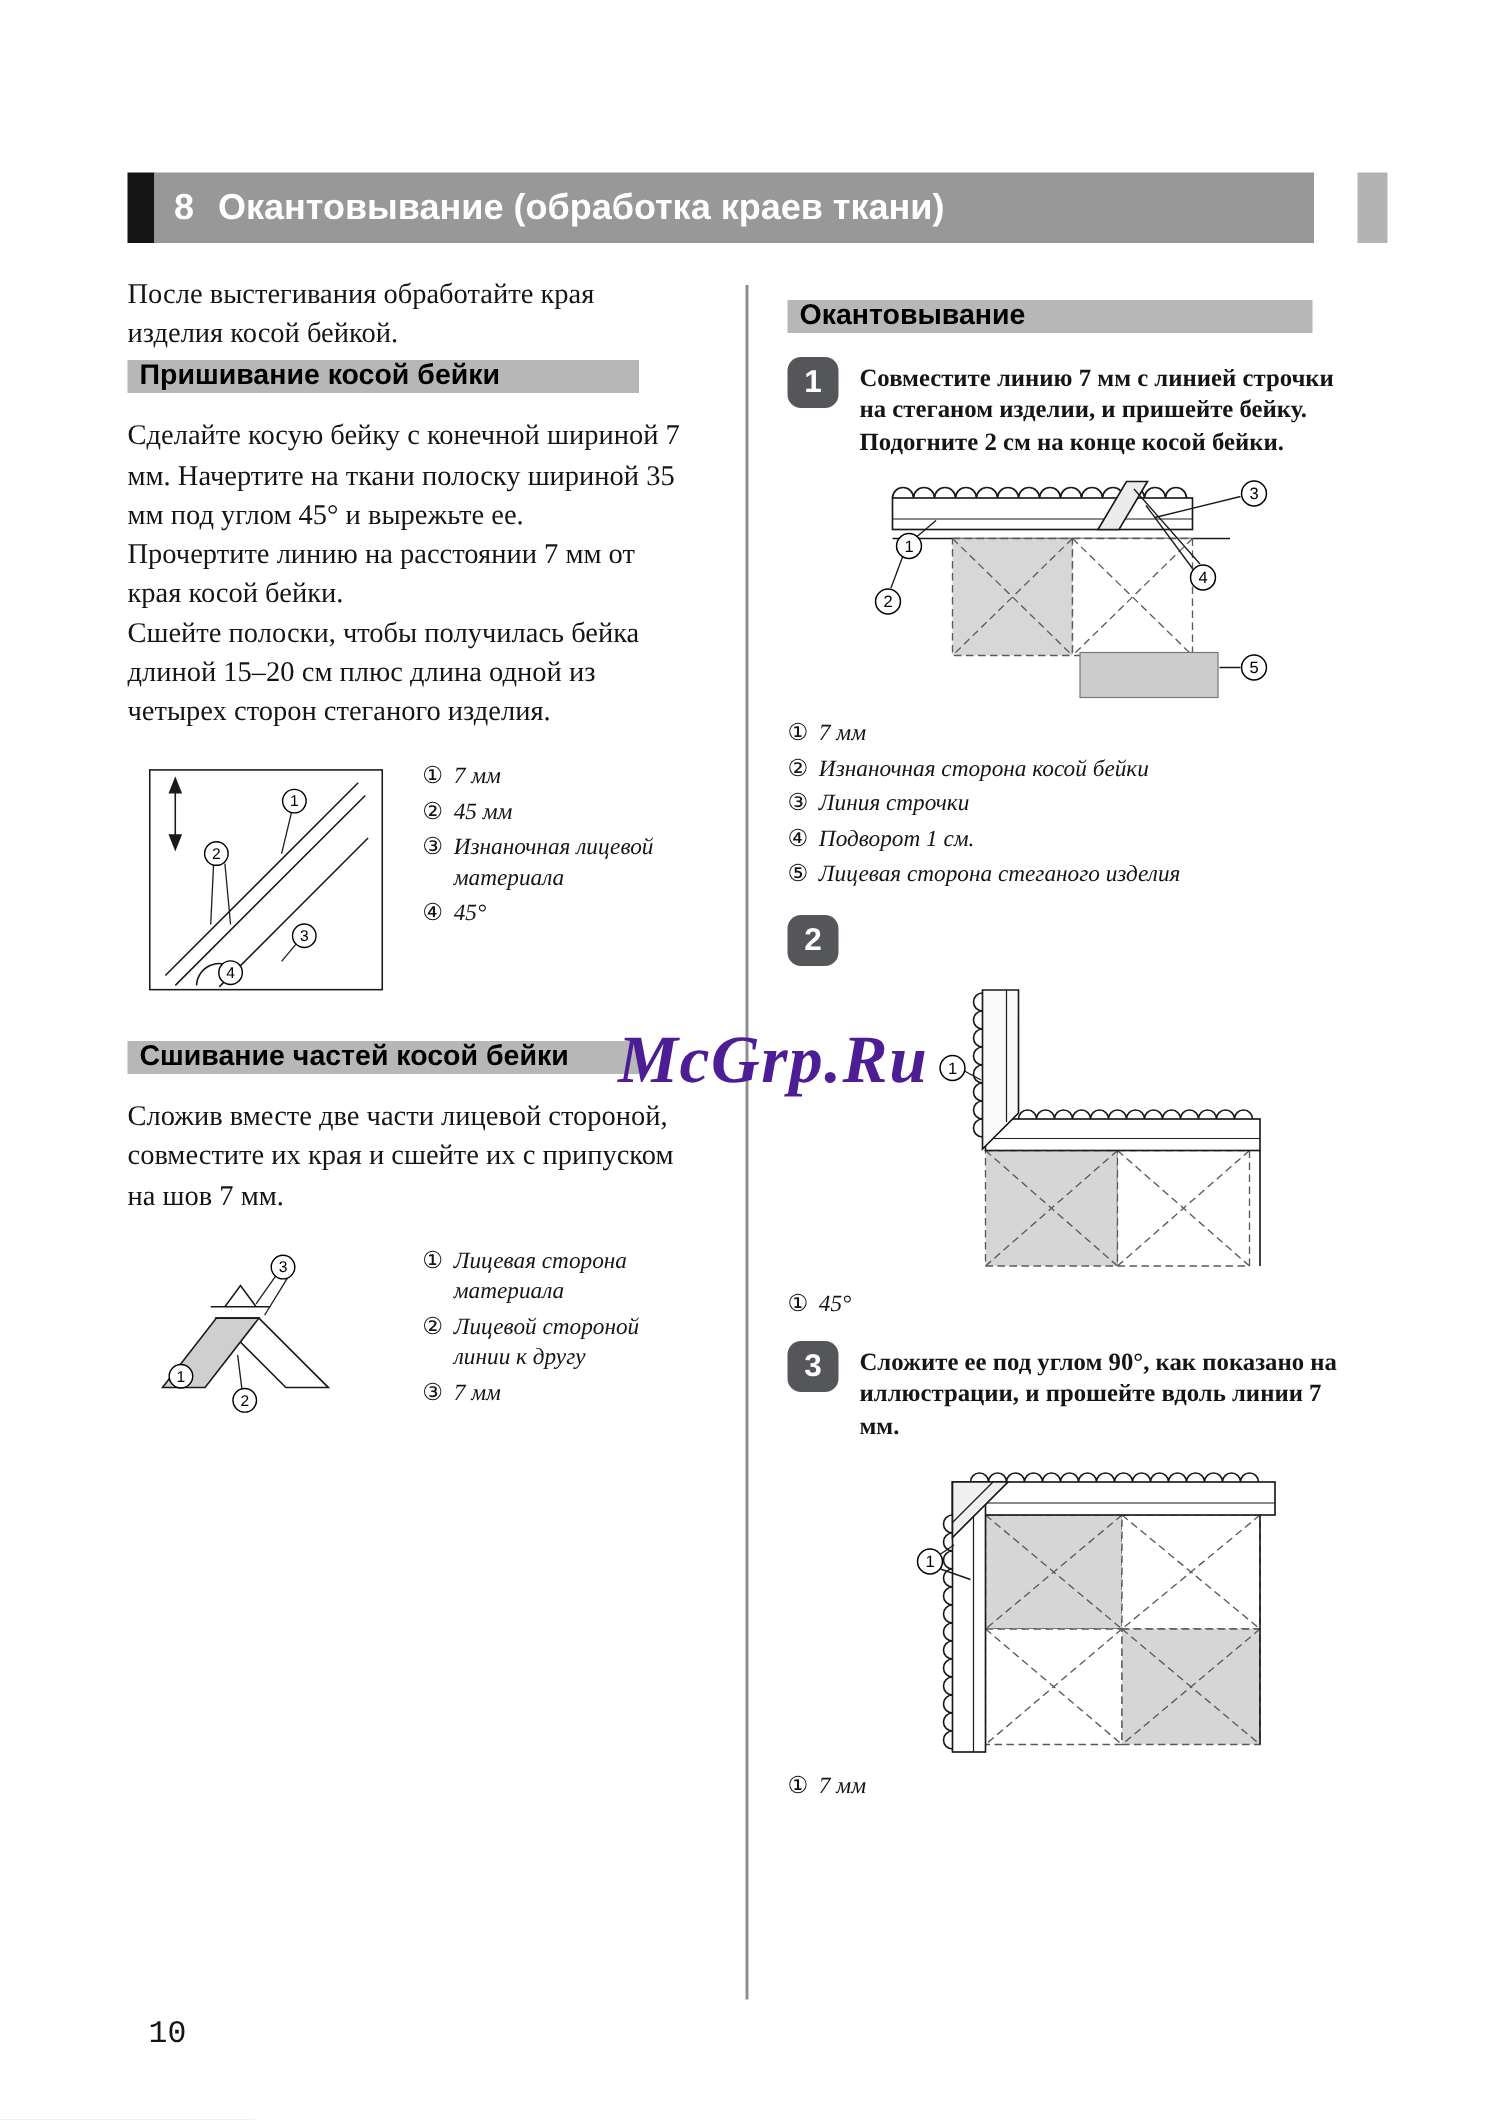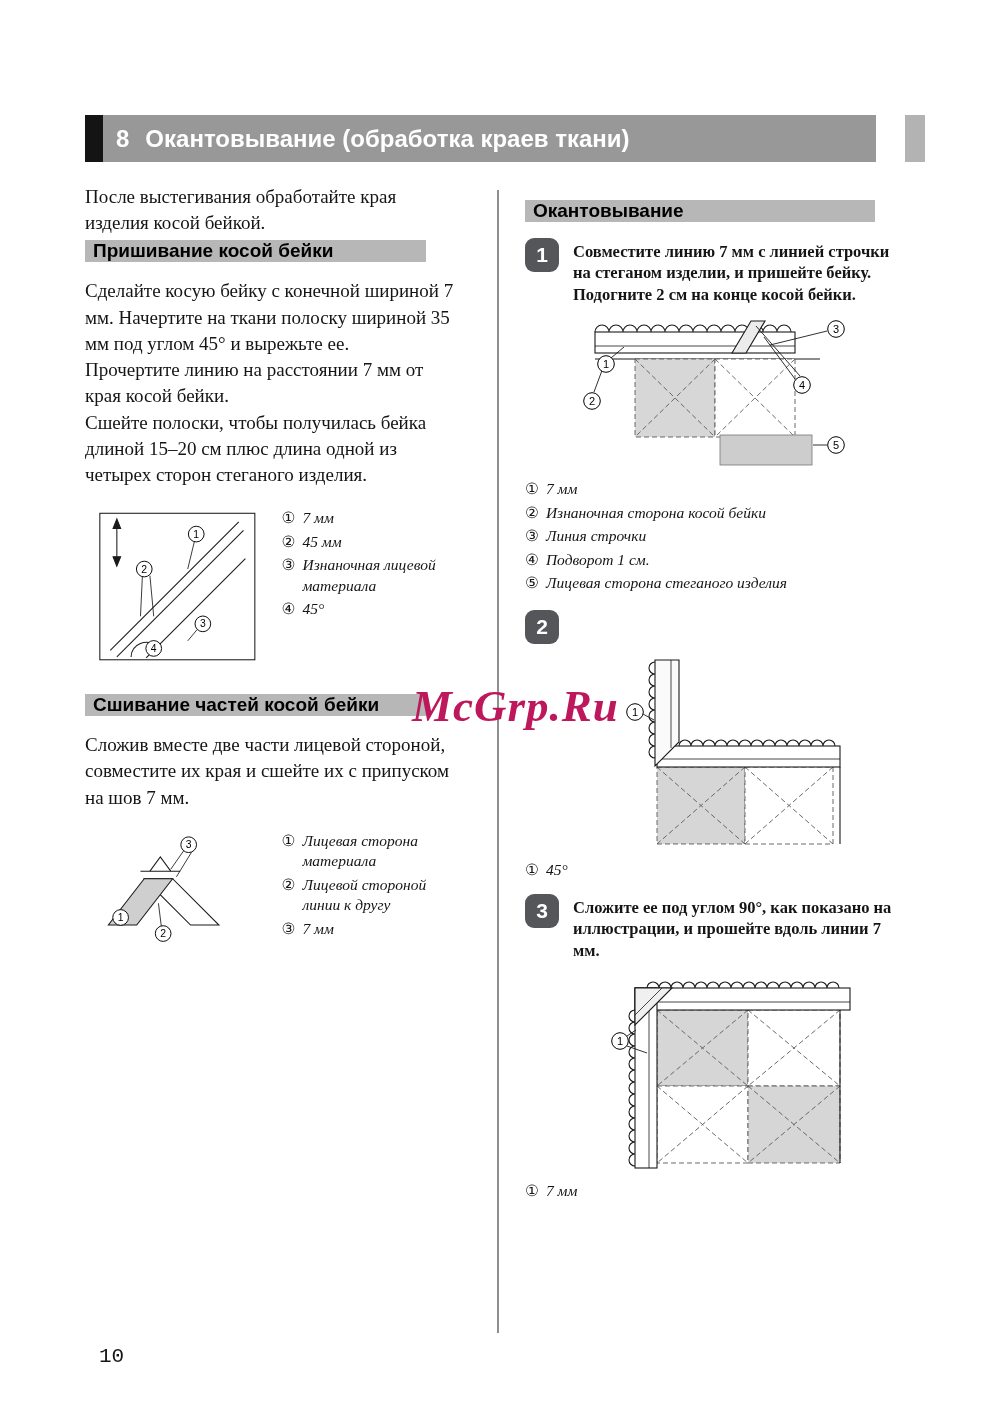--- a/index.html
+++ b/index.html
@@ -45,21 +45,21 @@
               font-family:"Liberation Sans",sans-serif;font-weight:bold;font-size:21px;
               display:flex;align-items:center;justify-content:center;}
   .step-text{font-weight:bold;font-size:16.5px;line-height:1.3;padding-top:3px;}
 
   .figr{display:block;}
   .fig3wrap{margin:12px 0 12px 55px;}
   .fig4wrap{margin:8px 0 8px 100px;}
   .fig5wrap{margin:12px 0 10px 85px;}
 
   .watermark{position:absolute;left:412px;top:680px;z-index:50;font-family:"Liberation Serif",serif;
-             font-style:italic;font-weight:bold;font-size:45px;color:#be185d;letter-spacing:1px;}
+             font-style:italic;font-weight:bold;font-size:45px;color:#4c1d95;letter-spacing:1px;}
 
   .page-num{position:absolute;left:99px;top:1345px;font-size:21px;font-family:Liberation Mono, monospace;}
 
   
   svg.fig{display:block;}
   svg.fig line,svg.fig polyline,svg.fig path{stroke:#1a1a1a;stroke-width:1.1;fill:none;}
   svg.fig .ld{stroke-width:0.9;}
   svg.fig .thin{stroke-width:0.8;}
   svg.fig .dash{stroke:#5a5a5a;stroke-width:0.9;stroke-dasharray:5 3;}
   svg.fig rect.dashr{stroke:#5a5a5a;stroke-width:0.9;stroke-dasharray:5 3;}

